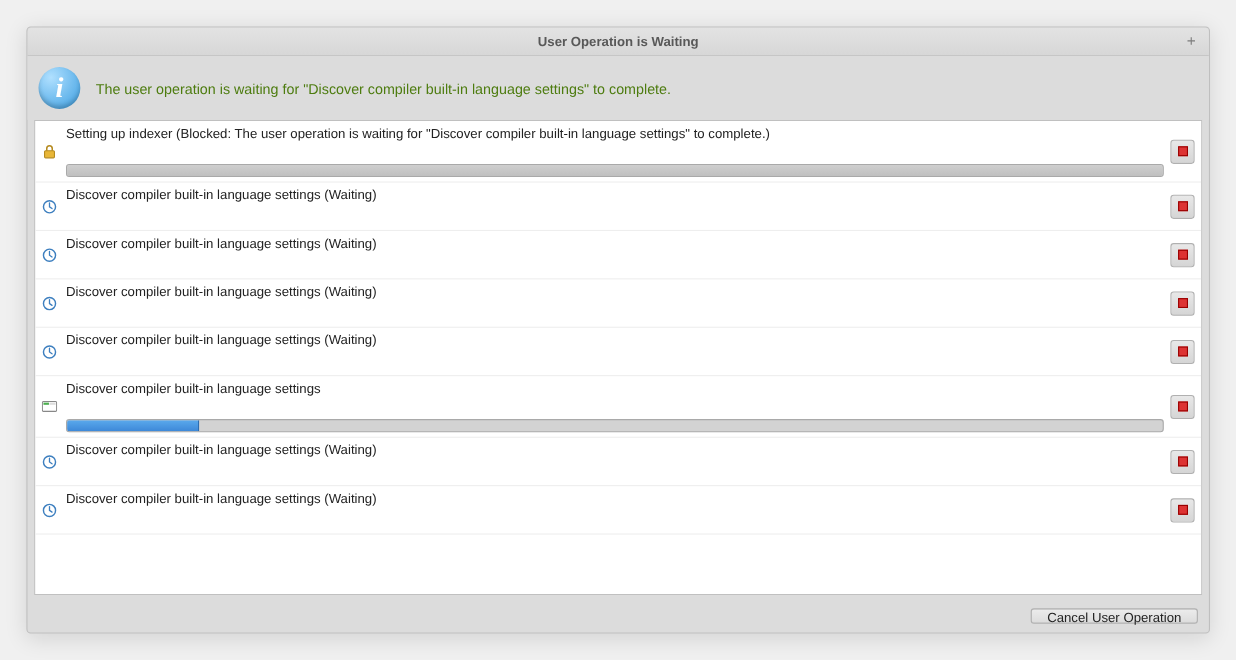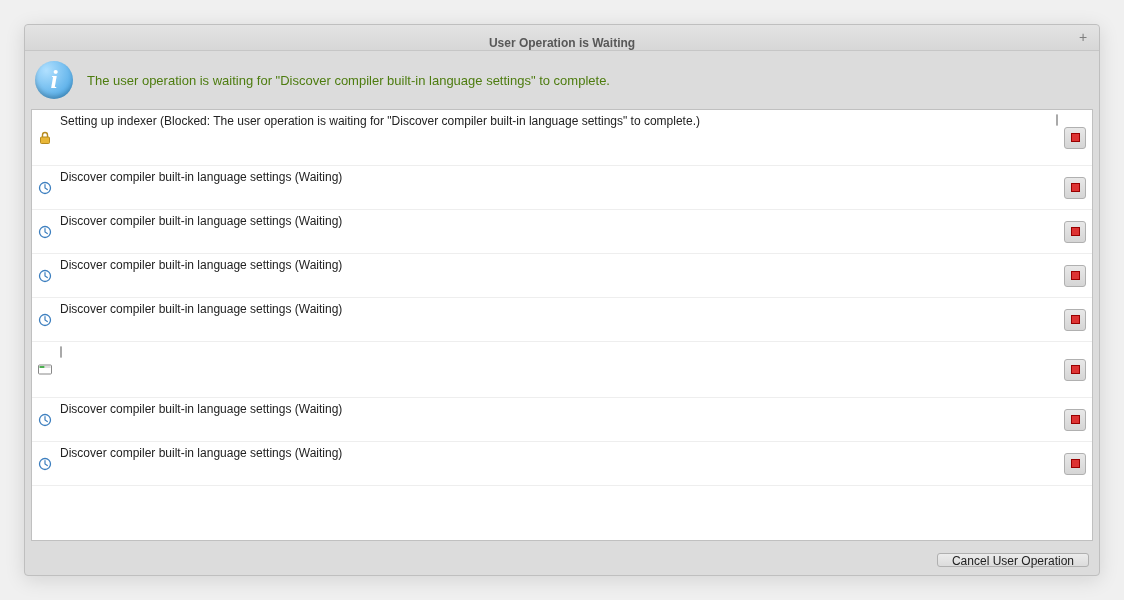--- a/index.html
+++ b/index.html
@@ -1,30 +1,30 @@
 <!DOCTYPE html>
 <html><head>
   <meta charset="utf-8">
   <style>
     * { margin: 0; padding: 0; box-sizing: border-box; }
     body { font-family: "Segoe UI", "Helvetica Neue", Arial, sans-serif; background: #f0f0f0; width: 1124px; height: 600px; overflow: hidden; }
     .window { position: absolute; left: 24px; top: 24px; width: 1076px; height: 552px; background: #dcdcdc; border: 1px solid #bfbfbf; border-radius: 4px; box-shadow: 0 4px 20px rgba(0,0,0,0.12); display: flex; flex-direction: column; }
-    .titlebar { height: 26px; background: linear-gradient(#e3e3e3,#d7d7d7); border-bottom: 1px solid #c6c6c6; display: flex; align-items: flex-end; justify-content: center; position: relative; border-radius: 4px 4px 0 0; }
+    .titlebar { height: 26px; background: linear-gradient(#e3e3e3,#d7d7d7); border-bottom: 1px solid #c6c6c6; display: flex; align-items: center; justify-content: center; position: relative; border-radius: 4px 4px 0 0; }
     .titlebar-title { font-size: 12px; font-weight: bold; color: #585858; }
     .titlebar-plus { position: absolute; right: 8px; top: 4px; width: 16px; height: 16px; color: #7e7e7e; font-size: 14px; line-height: 16px; text-align: center; cursor: pointer; }
     .header-area { display: flex; align-items: center; padding: 10px 14px 10px 10px; background: #dcdcdc; }
     .info-icon { width: 38px; height: 38px; border-radius: 50%; background: radial-gradient(circle at 30% 25%, #b0e0ff, #3a9de0); display: flex; align-items: center; justify-content: center; color: #fff; font-family: "Times New Roman", serif; font-style: italic; font-weight: bold; font-size: 26px; flex-shrink: 0; margin-right: 14px; box-shadow: inset 0 -3px 4px rgba(0,0,0,0.2); }
     .header-text { font-size: 13px; color: #4d7c0f; }
     .scroll-wrap { flex: 1; margin: 0 6px 6px 6px; position: relative; }
     .task-list { position: absolute; inset: 0; background: #fff; border: 1px solid #c0c0c0; overflow-y: auto; }
     .task-row { display: flex; align-items: stretch; border-bottom: 1px solid #eee; padding: 4px 6px 4px 4px; gap: 6px; min-height: 44px; }
     .task-row.blocked { min-height: 56px; }
     .task-row.active { min-height: 56px; }
     .task-left-icon { width: 18px; display: flex; align-items: center; justify-content: center; flex-shrink: 0; }
-    .task-body { flex: 1; display: flex; justify-content: space-between; gap: 3px; min-width: 0; }
+    .task-body { flex: 1; display: flex; flex-direction: column; justify-content: space-between; gap: 3px; min-width: 0; }
     .task-title { font-size: 12px; color: #222; white-space: nowrap; overflow: hidden; text-overflow: ellipsis; }
     .task-detail { font-size: 12px; color: #222; white-space: nowrap; overflow: hidden; text-overflow: ellipsis; }
     .progress-bar { height: 12px; border: 1px solid #a9a9a9; border-radius: 3px; background: #d3d3d3; position: relative; overflow: hidden; }
     .progress-fill { position: absolute; left: 0; top: 0; bottom: 0; background: linear-gradient(#5aa9ec,#3d88d8); border-right: 1px solid #2d6db0; }
     .progress-fill.gray { background: linear-gradient(#cfcfcf,#bfbfbf); border-right: none; width: 100%; }
     .stop-btn { width: 22px; height: 22px; align-self: center; background: linear-gradient(#e8e8e8,#d5d5d5); border: 1px solid #b0b0b0; border-radius: 3px; display: flex; align-items: center; justify-content: center; cursor: pointer; flex-shrink: 0; }
     .stop-square { width: 9px; height: 9px; background: #d33; border: 1px solid #900; }
     .bottom-bar { padding: 6px 10px 8px 10px; display: flex; justify-content: flex-end; }
     .cancel-btn { height: 14px; padding: 0 14px; background: linear-gradient(#ececec,#dcdcdc); border: 1px solid #b0b0b0; border-radius: 3px; font-size: 12px; color: #222; cursor: pointer; }
     .lock-icon svg, .clock-icon svg, .console-icon svg { display: block; }
@@ -124,20 +124,21 @@
         </div>
         <div class="task-row active">
           <div class="task-left-icon console-icon">
             <svg width="14" height="12" viewBox="0 0 14 12">
               <rect x="0.5" y="1" width="13" height="9" rx="1" fill="#fff" stroke="#888"></rect>
               <rect x="1.5" y="2" width="5" height="2" fill="#4caf50"></rect>
               <rect x="7" y="2" width="5.5" height="2" fill="#ddd"></rect>
             </svg>
           </div>
           <div class="task-body">
+            <div class="task-title">Discover compiler built-in language settings</div>
             <div class="progress-bar">
               <div class="progress-fill" style="width: 12%;"></div>
             </div>
           </div>
           <div class="stop-btn">
             <div class="stop-square"></div>
           </div>
         </div>
         <div class="task-row waiting">
           <div class="task-left-icon clock-icon">

